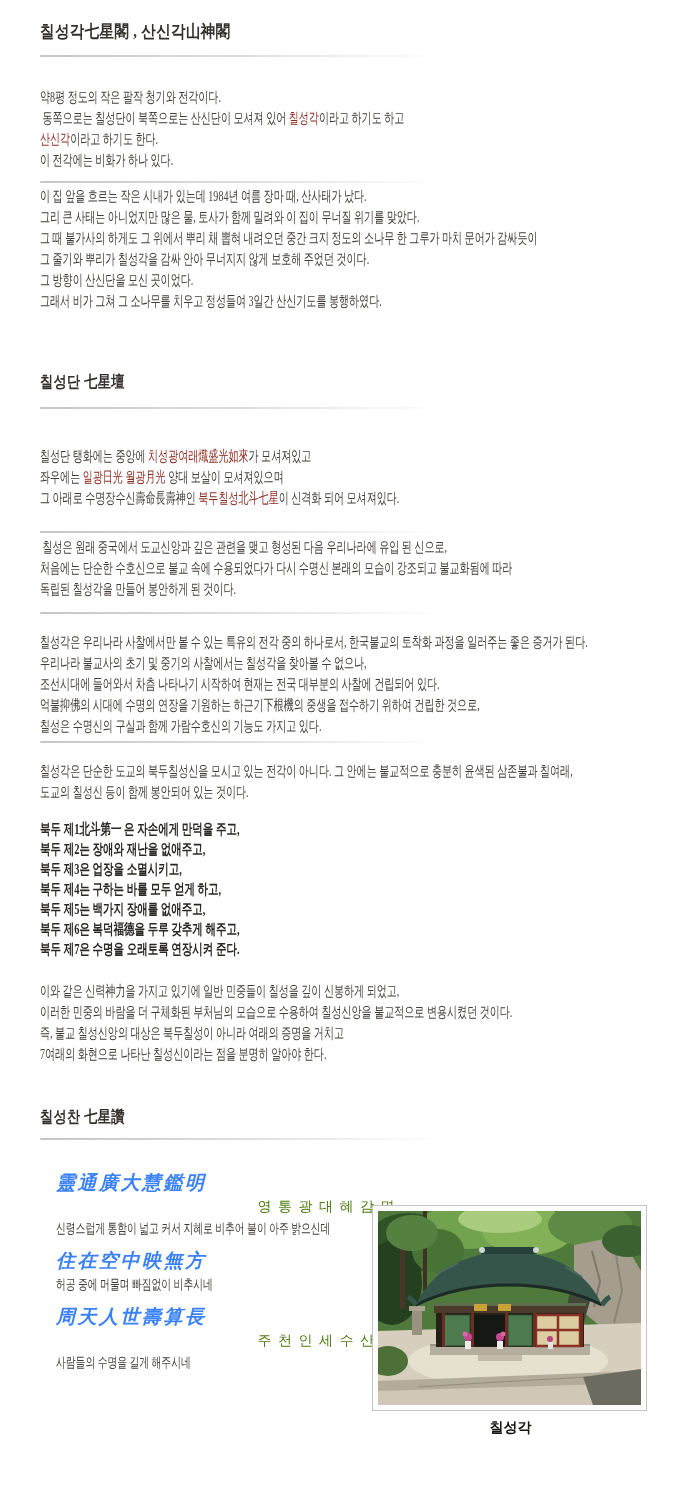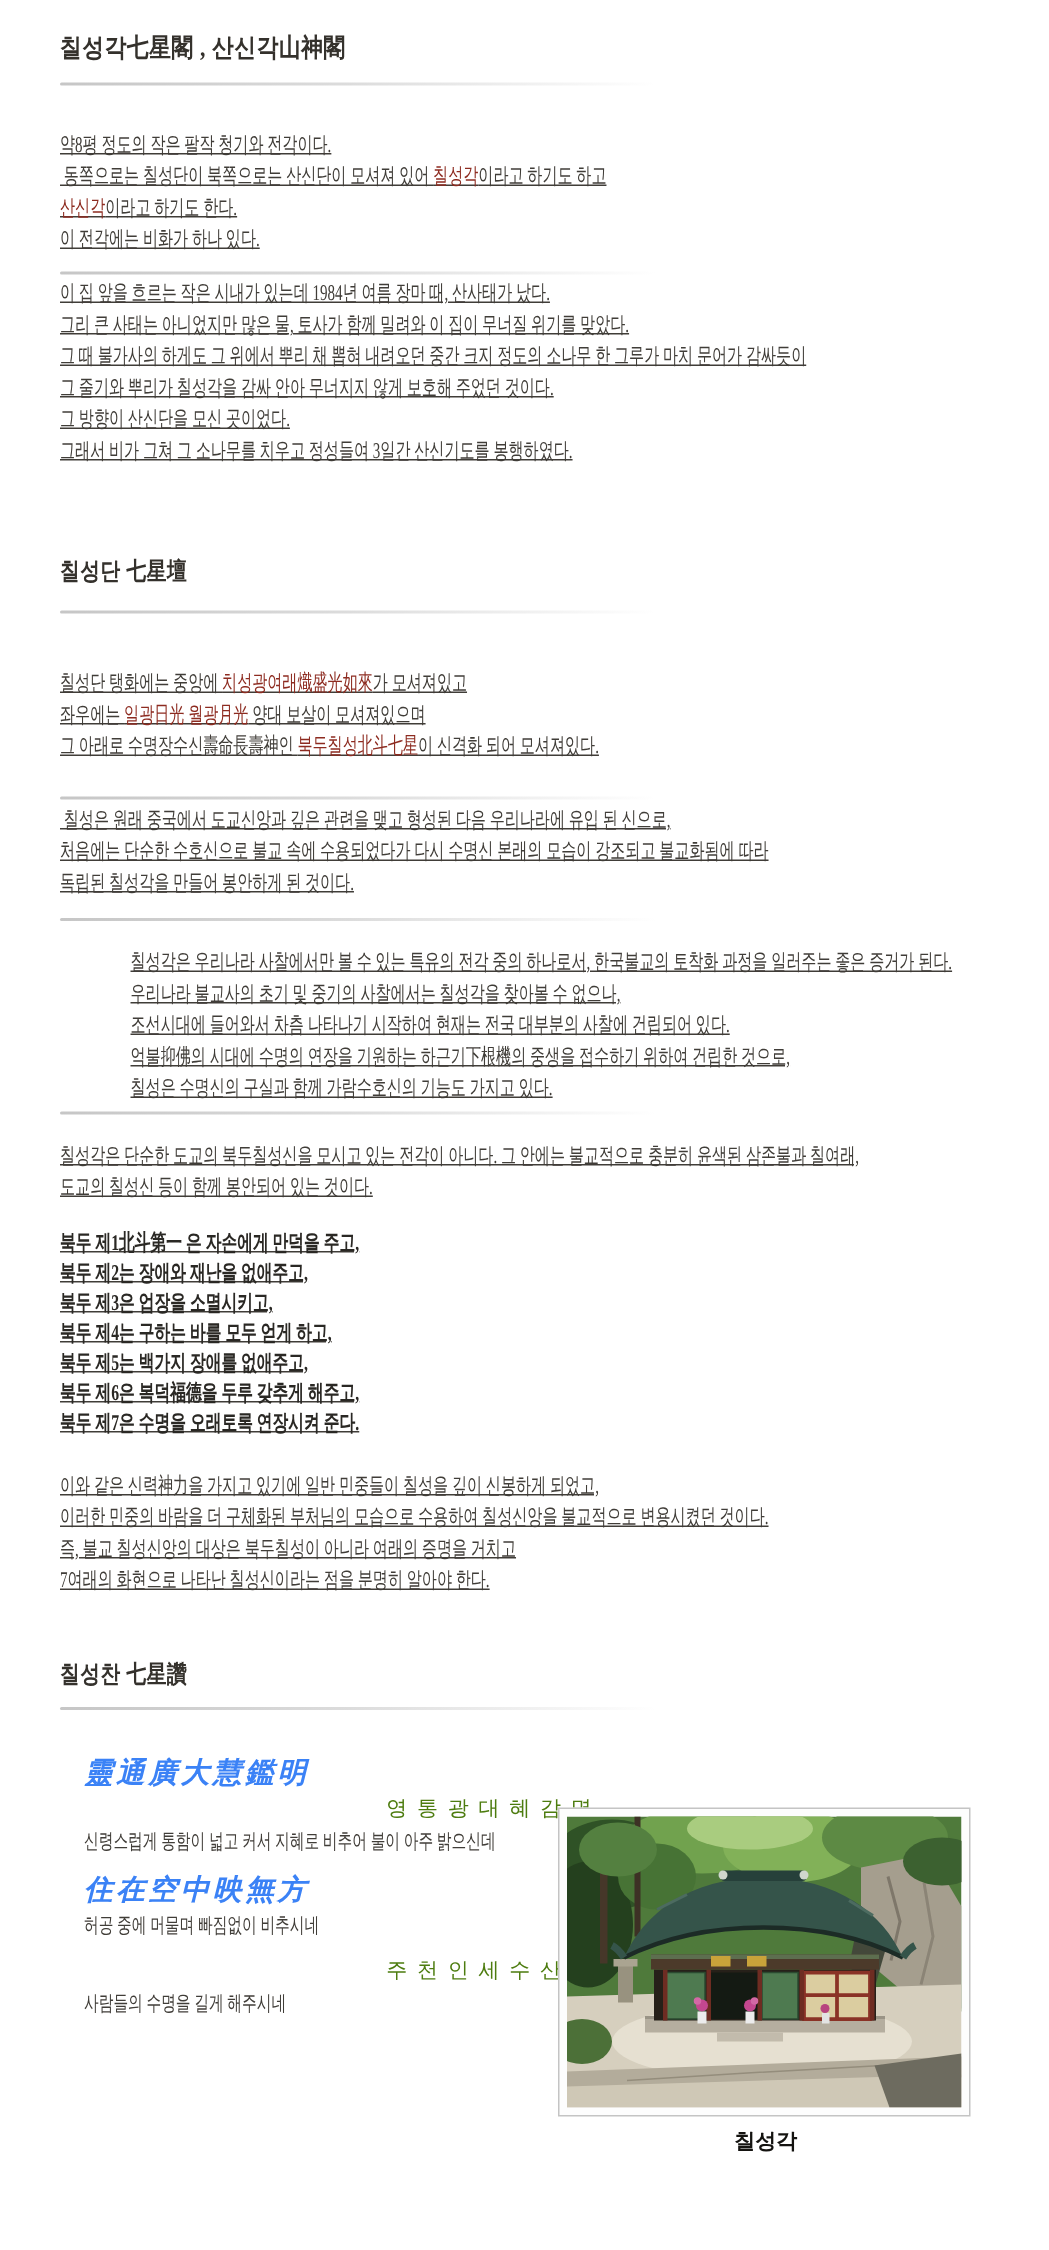--- a/index.html
+++ b/index.html
@@ -14,21 +14,21 @@
   }
   .h2{
     font-size:16px;font-weight:600;color:#34312c;letter-spacing:.5px;
     transform:scaleX(.82);transform-origin:0 0;white-space:pre;line-height:19px;
   }
   .divider{
     height:2px;width:432px;
     background:linear-gradient(90deg,#c6c6c6 0%,#dcdcdc 45%,rgba(226,226,226,0) 92%);
     border-radius:1px;
   }
-  .para{font-size:15px;text-decoration:underline;}
+  .para{font-size:15px;}
   .line{
     line-height:21px;height:21px;white-space:pre;
     transform:scaleX(.67);transform-origin:0 50%;
   }
   .list .line{font-weight:bold;color:#2a2824;line-height:20px;height:20px;transform:scaleX(.70);}
   .red{color:#8d2b20;}
   
   #verses{padding:0 0 0 16px;width:340px;}
   .verse{margin-bottom:8px;}
   .verse .hanja{
@@ -78,21 +78,21 @@
       <div class="line"><span>좌우에는 </span><span class="red">일광日光 월광月光</span><span> 양대 보살이 모셔져있으며</span></div>
       <div class="line"><span>그 아래로 수명장수신壽命長壽神인 </span><span class="red">북두칠성北斗七星</span><span>이 신격화 되어 모셔져있다.</span></div>
     </div>
     <div class="divider" style="margin-top: 22px;"></div>
     <div class="para" style="margin-top: 4px;">
       <div class="line"><span> 칠성은 원래 중국에서 도교신앙과 깊은 관련을 맺고 형성된 다음 우리나라에 유입 된 신으로,</span></div>
       <div class="line"><span>처음에는 단순한 수호신으로 불교 속에 수용되었다가 다시 수명신 본래의 모습이 강조되고 불교화됨에 따라</span></div>
       <div class="line"><span>독립된 칠성각을 만들어 봉안하게 된 것이다.</span></div>
     </div>
     <div class="divider" style="margin-top: 12px;"></div>
-    <div class="para" style="margin-top: 18px; margin-left: 47px;">
+    <div class="para" style="margin-top: 18px;">
       <div class="line"><span>칠성각은 우리나라 사찰에서만 볼 수 있는 특유의 전각 중의 하나로서, 한국불교의 토착화 과정을 일러주는 좋은 증거가 된다.</span></div>
       <div class="line"><span>우리나라 불교사의 초기 및 중기의 사찰에서는 칠성각을 찾아볼 수 없으나,</span></div>
       <div class="line"><span>조선시대에 들어와서 차츰 나타나기 시작하여 현재는 전국 대부분의 사찰에 건립되어 있다.</span></div>
       <div class="line"><span>억불抑佛의 시대에 수명의 연장을 기원하는 하근기下根機의 중생을 접수하기 위하여 건립한 것으로,</span></div>
       <div class="line"><span>칠성은 수명신의 구실과 함께 가람수호신의 기능도 가지고 있다.</span></div>
     </div>
     <div class="divider" style="margin-top: 4px;"></div>
     <div class="para" style="margin-top: 18px;">
       <div class="line"><span>칠성각은 단순한 도교의 북두칠성신을 모시고 있는 전각이 아니다. 그 안에는 불교적으로 충분히 윤색된 삼존불과 칠여래,</span></div>
       <div class="line"><span>도교의 칠성신 등이 함께 봉안되어 있는 것이다.</span></div>
@@ -118,20 +118,21 @@
       <div class="verse">
         <div class="hanja">靈通廣大慧鑑明</div>
         <div class="reading">영 통 광 대 혜 감 명</div>
         <div class="meaning">신령스럽게 통함이 넓고 커서 지혜로 비추어 불이 아주 밝으신데</div>
       </div>
       <div class="verse">
         <div class="hanja">住在空中映無方</div>
         <div class="meaning">허공 중에 머물며 빠짐없이 비추시네</div>
       </div>
       <div class="verse">
+        <div class="hanja">周天人世壽算長</div>
         <div class="reading">주 천 인 세 수 산 장</div>
         <div class="meaning">사람들의 수명을 길게 해주시네</div>
       </div>
     </div>
   </div>
 
 <div class="figure">
   <div class="photo">
     <svg width="263" height="194" viewBox="0 0 263 194">
 

